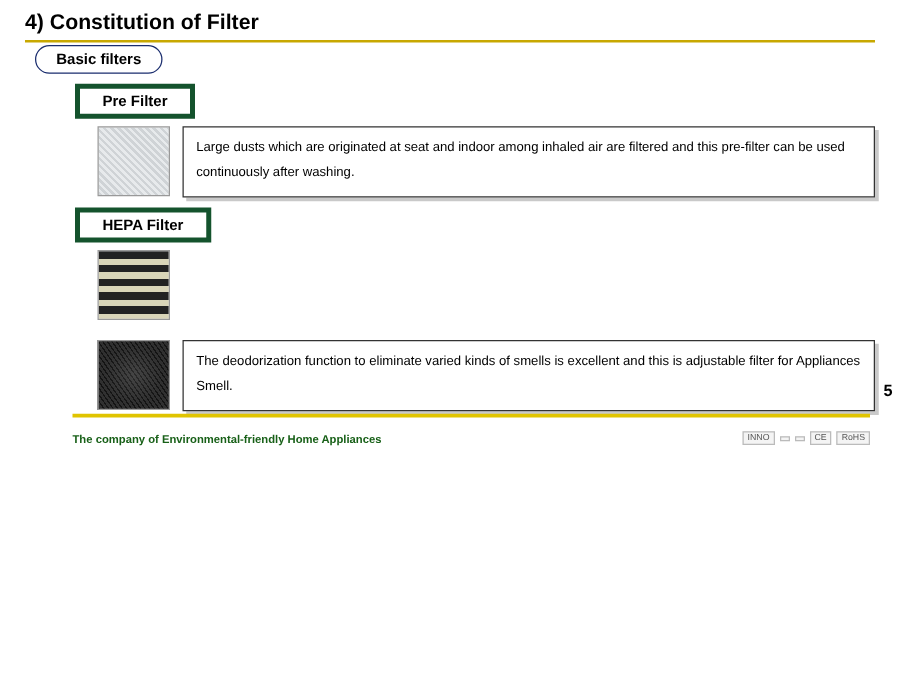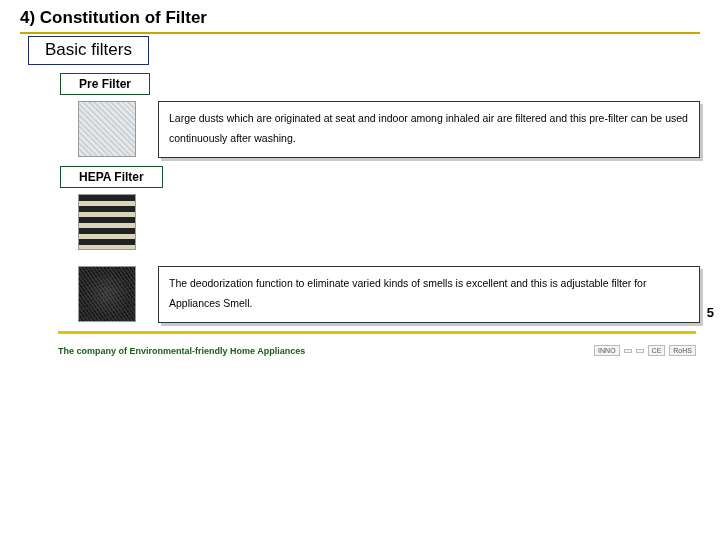--- a/index.html
+++ b/index.html
@@ -5,46 +5,46 @@
   * { box-sizing: border-box; margin: 0; padding: 0; }
   html, body { width: 720px; height: 540px; background: #fff; font-family: Arial, sans-serif; overflow: hidden; }
   .page { width: 720px; height: 384px; position: relative; padding: 8px 20px 0 20px; }
 
   .title-block { position: relative; margin-bottom: 4px; }
   .title-text { font-size: 17px; font-weight: bold; color: #000; padding-bottom: 3px; }
   .title-rule { height: 0; border-bottom: 2px solid #c8a800; margin-top: 1px; }
 
   .subtitle-pill {
     display: inline-block;
-    font-size: 17px;
-    font-weight: normal;
+    font-size: 12px;
+    font-weight: bold;
     color: #000;
     background: #fff;
     border: 1px solid #1a2d6e;
-    border-radius: 0;
+    border-radius: 12px;
     padding: 3px 16px 4px 16px;
     margin-top: -2px;
     margin-left: 8px;
     position: relative;
     z-index: 2;
   }
 
   .filter-block { margin-top: 8px; margin-left: 40px; }
   .filter-label {
     display: inline-block;
     font-size: 12px;
     font-weight: bold;
     color: #000;
     background: #fff;
-    border: 1px solid #14532d;
+    border: 4px solid #14532d;
     padding: 3px 18px;
     margin-bottom: 6px;
   }
 
-  .filter-row { display: flex; margin-left: 18px; gap: 22px; }
+  .filter-row { display: flex; margin-left: 18px; gap: 10px; }
 
   .swatch {
     width: 58px; height: 56px;
     border: 1px solid #999;
     flex: 0 0 58px;
     position: relative;
     overflow: hidden;
     background: #e0e0e0;
   }
   

